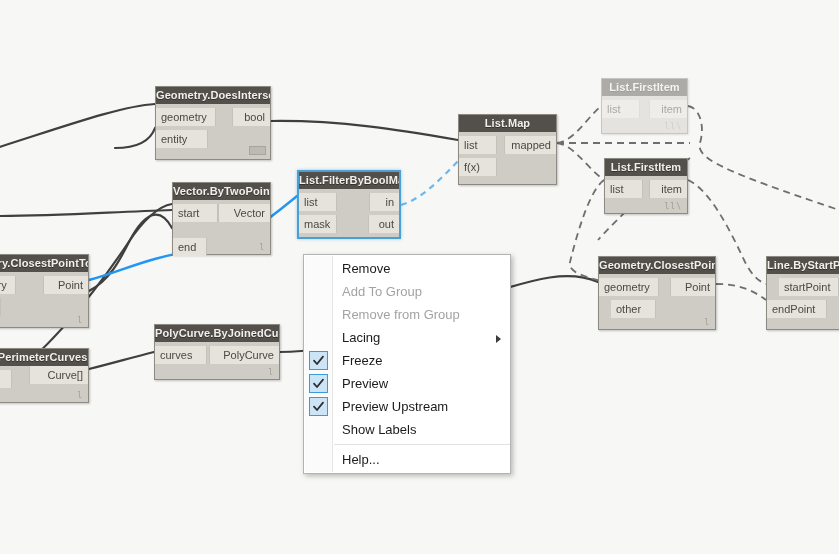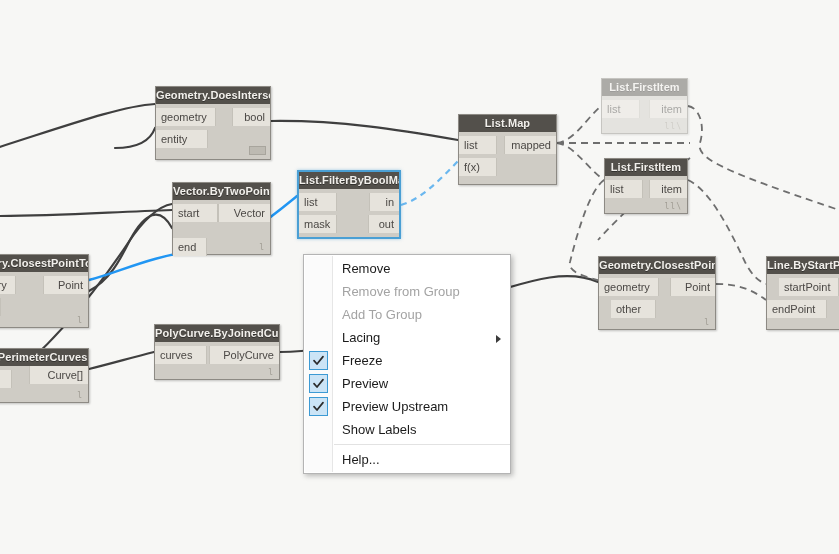--- a/index.html
+++ b/index.html
@@ -221,22 +221,22 @@
           <div class="port in" style="top: 4px; width: 60px; margin-left: 12px;">startPoint</div>
           <div class="port in" style="top: 26px; width: 60px;">endPoint</div>
         </div>
       </div>
     </div>
 
   <div id="ctxmenu" style="left: 303px; top: 230px; width: 208px; margin-top: 24px;">
     <div class="gutter"></div>
     <div id="ctx-items">
         <div class="mi"><span>Remove</span></div>
+        <div class="mi disabled"><span>Add To Group</span></div>
         <div class="mi disabled"><span>Remove from Group</span></div>
-        <div class="mi disabled"><span>Add To Group</span></div>
         <div class="mi"><span>Lacing</span><span class="arrow"></span></div>
         <div class="mi"><span class="chk">
             <svg width="13" height="13" viewBox="0 0 13 13">
               <path d="M2 6.6 L5 10 L11 2.6" stroke="#2b2b2b" stroke-width="1.7" fill="none" stroke-linecap="round" stroke-linejoin="round"></path>
             </svg>
           </span><span>Freeze</span></div>
         <div class="mi"><span class="chk">
             <svg width="13" height="13" viewBox="0 0 13 13">
               <path d="M2 6.6 L5 10 L11 2.6" stroke="#2b2b2b" stroke-width="1.7" fill="none" stroke-linecap="round" stroke-linejoin="round"></path>
             </svg>

